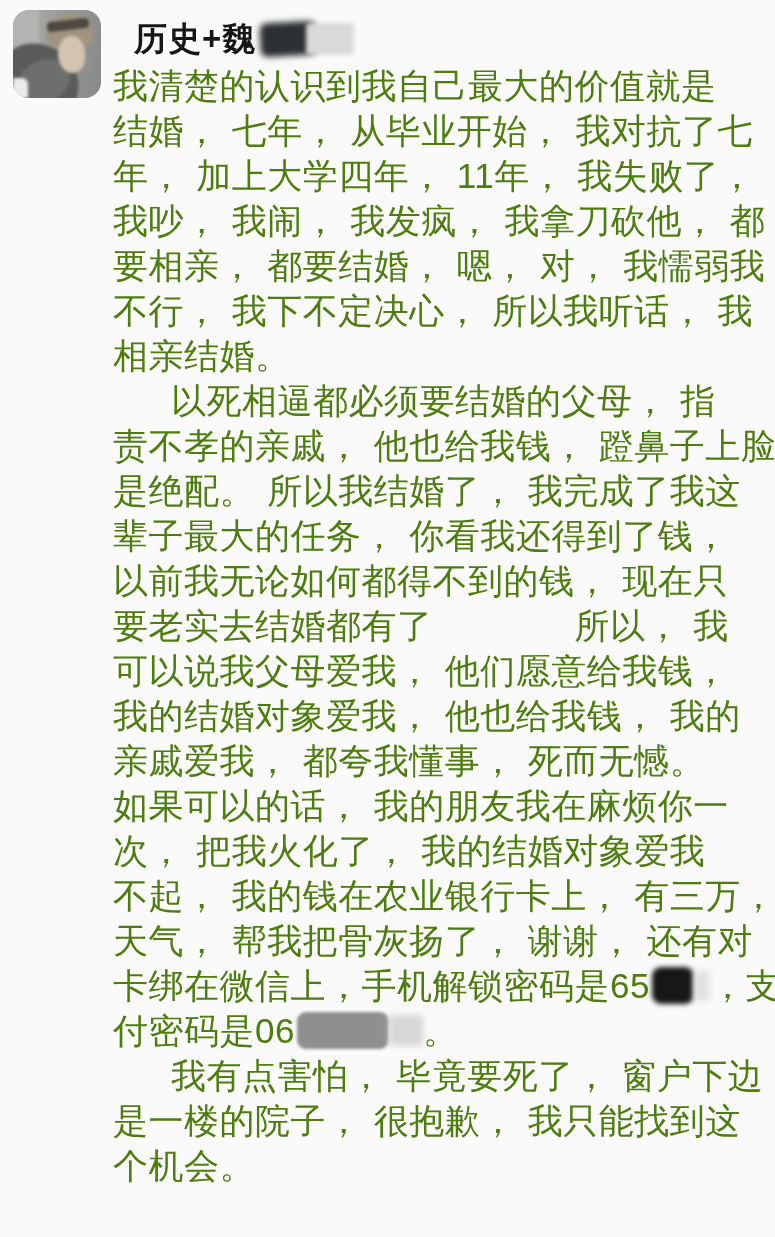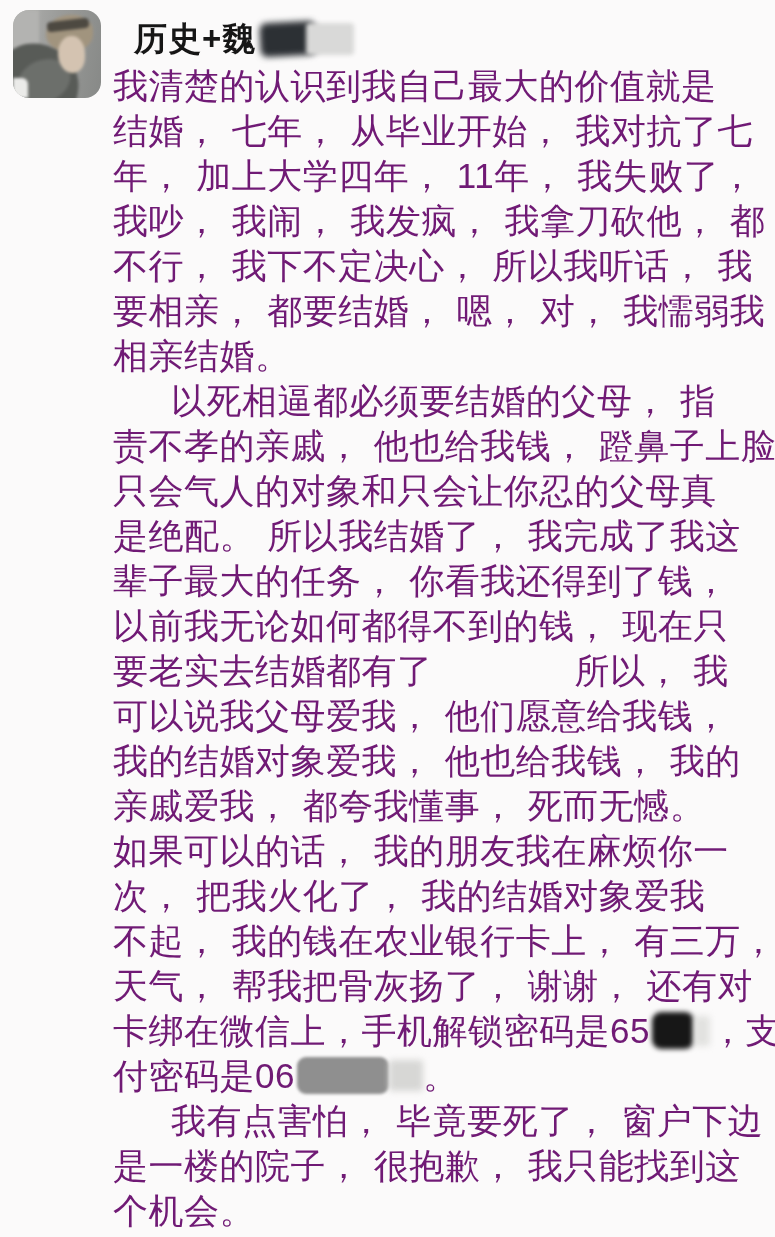--- a/index.html
+++ b/index.html
@@ -82,21 +82,21 @@
 
   
   .post-text {
     position: absolute;
     left: 113px;
     top: 63px;
     width: 662px;
     font-size: 35px;
     line-height: 45px;
     letter-spacing: 0.5px;
-    color: #701a75;
+    color: #4d7c0f;
   }
   .line { white-space: nowrap; height: 45px; }
   .line.indent { padding-left: 58px; }
 
   .redact { display: inline-block; vertical-align: middle; margin-bottom: 6px; }
   .redact-dark  { width: 42px; height: 37px; background: #171717; border-radius: 9px;
                   filter: blur(2.5px); margin-left: 2px; }
   .redact-fade  { width: 16px; height: 30px; background: #e2e2e0; border-radius: 3px;
                   filter: blur(3px); }
   .redact-gray  { width: 92px; height: 37px; background: #8f8f8f; border-radius: 9px;
@@ -127,26 +127,25 @@
       <span class="redact-user-dark"></span>
       <span class="redact-user-light"></span>
     </div>
   </div>
 
   <div class="post-text">
       <div class="line"><span>我清楚的认识到我自己最大的价值就是</span></div>
       <div class="line"><span>结婚， 七年， 从毕业开始， 我对抗了七</span></div>
       <div class="line"><span>年， 加上大学四年， 11年， 我失败了， </span></div>
       <div class="line"><span>我吵， 我闹， 我发疯， 我拿刀砍他， 都</span></div>
+      <div class="line"><span>要相亲， 都要结婚， 嗯， 对， 我懦弱我</span></div>
       <div class="line"><span>不行， 我下不定决心， 所以我听话， 我</span></div>
-      <div class="line"><span>要相亲， 都要结婚， 嗯， 对， 我懦弱我</span></div>
       <div class="line"><span>相亲结婚。 </span></div>
       <div class="line indent"><span>以死相逼都必须要结婚的父母， 指</span></div>
       <div class="line"><span>责不孝的亲戚， 他也给我钱， 蹬鼻子上脸</span></div>
-      <div class="line"><span>只会气人的对象和只会让你忍的父母真</span></div>
       <div class="line"><span>是绝配。 所以我结婚了， 我完成了我这</span></div>
       <div class="line"><span>辈子最大的任务， 你看我还得到了钱， </span></div>
       <div class="line"><span>以前我无论如何都得不到的钱， 现在只</span></div>
       <div class="line"><span>要老实去结婚都有了　　　　所以， 我</span></div>
       <div class="line"><span>可以说我父母爱我， 他们愿意给我钱， </span></div>
       <div class="line"><span>我的结婚对象爱我， 他也给我钱， 我的</span></div>
       <div class="line"><span>亲戚爱我， 都夸我懂事， 死而无憾。 </span></div>
       <div class="line"><span>如果可以的话， 我的朋友我在麻烦你一</span></div>
       <div class="line"><span>次， 把我火化了， 我的结婚对象爱我</span></div>
       <div class="line"><span>不起， 我的钱在农业银行卡上， 有三万， </span></div>

